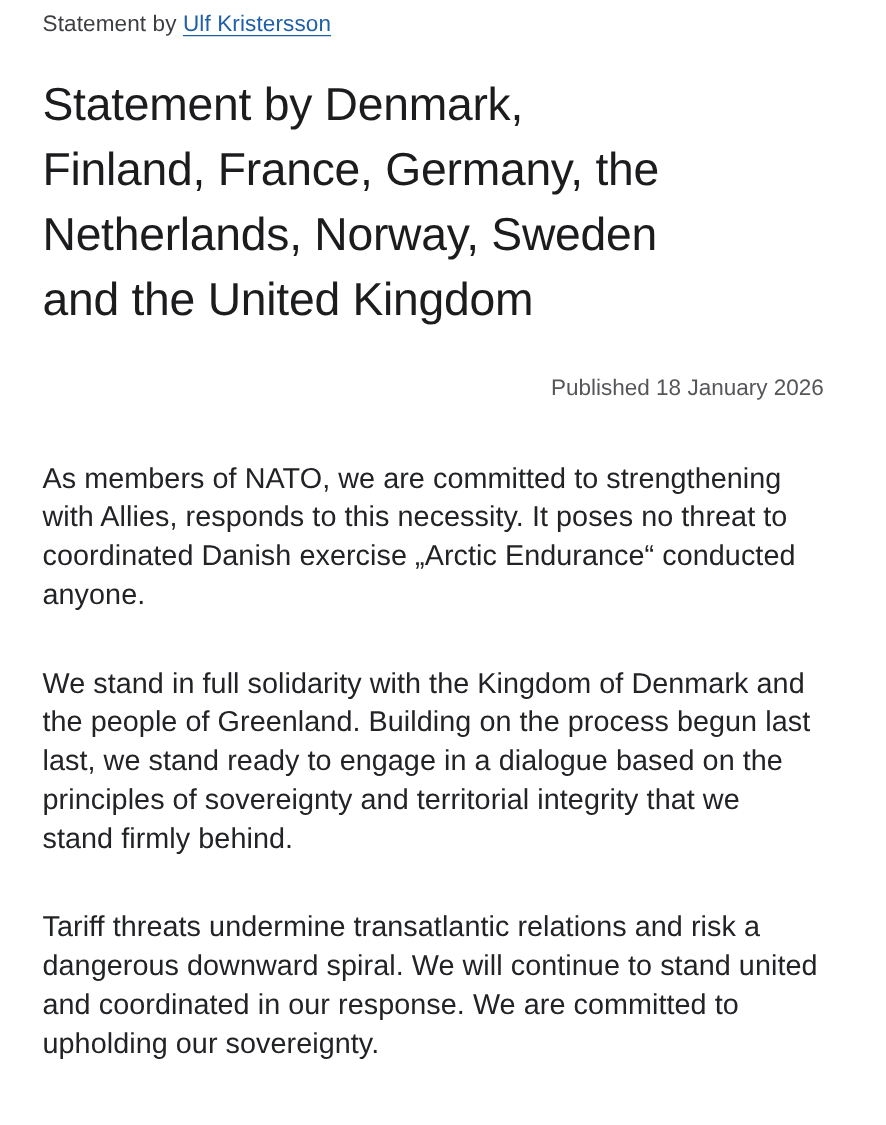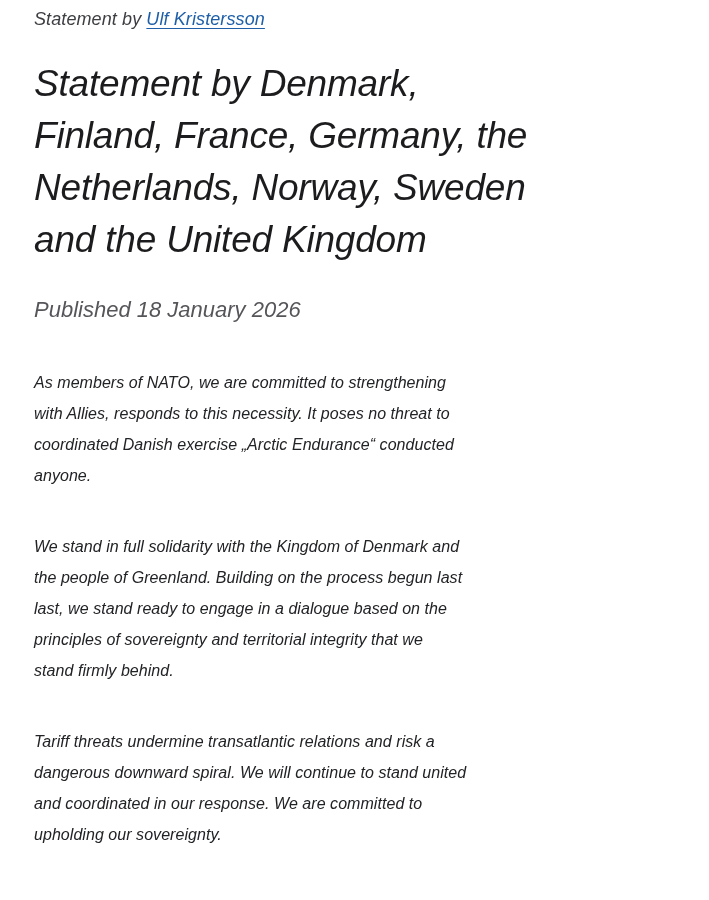--- a/index.html
+++ b/index.html
@@ -8,21 +8,20 @@
     background: #ffffff;
     width: 709px;
     height: 900px;
     overflow: hidden;
     font-family: "Liberation Sans", "DejaVu Sans", sans-serif;
   }
   .container {
     padding: 8px 30px 0 34px;
     box-sizing: border-box;
     width: 689px;
-    font-style: italic;
   }
   .eyebrow {
     font-size: 18px;
     line-height: 22px;
     color: #3d3e42;
     letter-spacing: 0.1px;
     white-space: nowrap;
   }
   .eyebrow a {
     color: #1e5fa8;
@@ -34,29 +33,30 @@
     margin: 28px 0 0 0;
     font-size: 37px;
     font-weight: 300;
     line-height: 52px;
     color: #1c1c1e;
     letter-spacing: -0.2px;
   }
   h1.title span { display: block; white-space: nowrap; }
   .published {
     margin: 32px 0 0 0;
-    font-size: 22px;
+    font-size: 18px;
     line-height: 24px;
     color: #56565a;
     white-space: nowrap;
+    text-align: right;
   }
   .article { margin-top: 45px; }
   .article p {
     margin: 0 0 40px 0;
-    font-size: 16px;
+    font-size: 23px;
     line-height: 31px;
     color: #222326;
     letter-spacing: 0.05px;
   }
   .article p span { display: block; white-space: nowrap; }
 </style>
 </head>
 <body>
 
 <div class="container">

